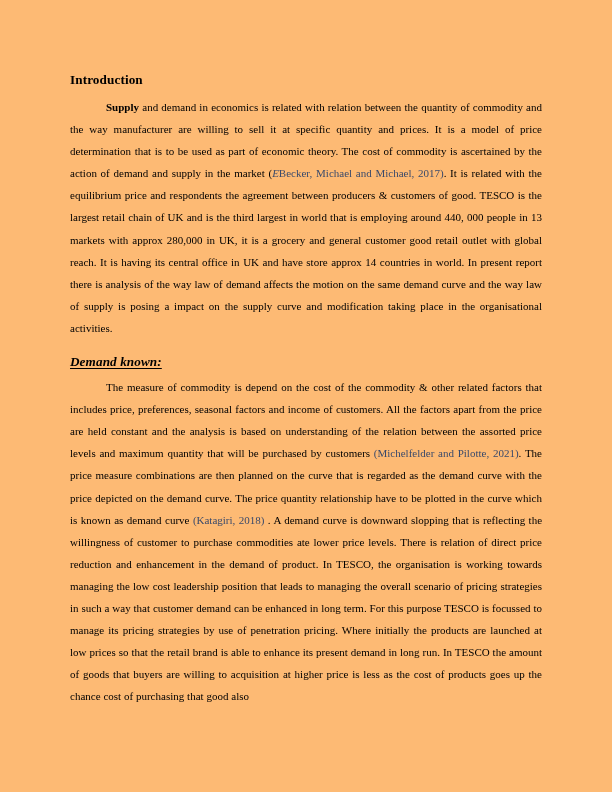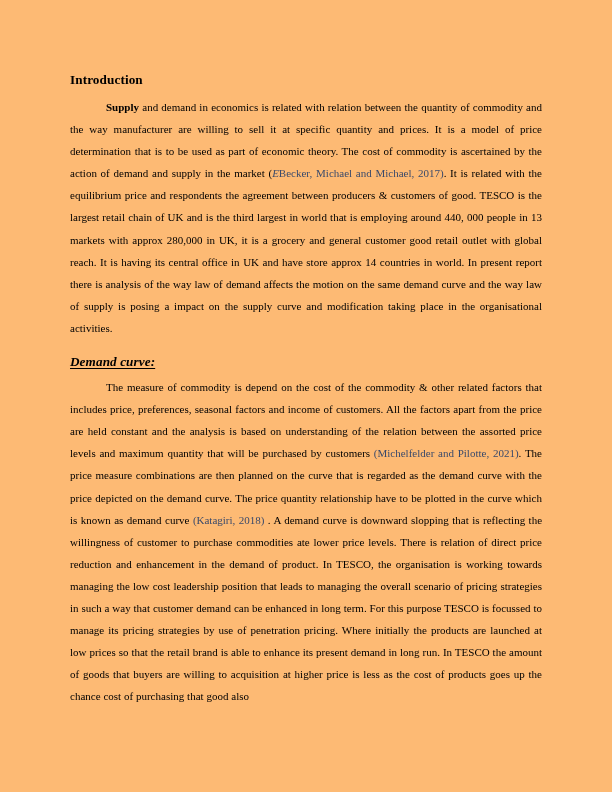--- a/index.html
+++ b/index.html
@@ -67,18 +67,18 @@
 </head>
 <body>
 
 <div class="page">
   <div class="content">
 
     <h1 class="section-heading">Introduction</h1>
 
     <p class="body-par"><span class="lead-bold">Supply</span><span> and demand in economics is related with relation between the quantity of commodity and the way manufacturer are willing to sell it at specific quantity and prices. It is a model of price determination that is to be used as part of economic theory. The cost of commodity is ascertained by the action of demand and supply in the market (</span><span class="citation cite-italic">E</span><span class="citation">Becker,  Michael and Michael,   2017)</span><span>. It is related with the equilibrium price and respondents the agreement between producers &amp; customers of good. TESCO is the largest retail chain of UK and is the third largest in world that is employing around 440, 000 people in 13 markets with approx 280,000 in UK, it is a grocery and general customer good retail outlet with global reach. It is having its central office in UK and have store approx 14 countries in world. In present report there is analysis of the way law of demand affects the motion on the same demand curve and  the way law of supply is posing a impact on the supply curve and modification taking place in the organisational activities.</span></p>
 
-    <h2 class="section-heading-underline">Demand curve:</h2>
+    <h2 class="section-heading-underline">Demand known:</h2>
 
     <p class="body-par"><span>The measure of commodity is depend on the cost of the commodity &amp; other related factors that includes price, preferences, seasonal factors and income of customers. All the factors apart from the price are held constant and the analysis is based on understanding of the relation between the assorted price levels and maximum quantity that will be purchased by customers </span><span class="citation">(Michelfelder and Pilotte,  2021)</span><span>. The price measure combinations are then planned on the curve that is regarded as the demand curve with the price depicted on the demand curve. The price quantity relationship have to be plotted in the curve which is known as demand curve </span><span class="citation">(Katagiri, 2018)</span><span> . A demand curve is downward slopping that is reflecting the willingness of customer to purchase commodities ate lower price levels. There is relation of direct price reduction and enhancement in the demand of product. In TESCO, the organisation is working towards managing the low cost leadership position that leads to managing the overall scenario of pricing strategies in such a way that customer demand can be enhanced in long term. For this purpose TESCO is focussed to manage its pricing strategies by use of penetration pricing. Where initially the products are launched at low prices so that the retail brand is able to enhance its present demand in long run. In TESCO the amount of goods that buyers are willing to acquisition at higher price is less as the cost of products goes up the chance cost of purchasing that good also</span></p>
 
   </div>
 </div>
 
 </body></html>

